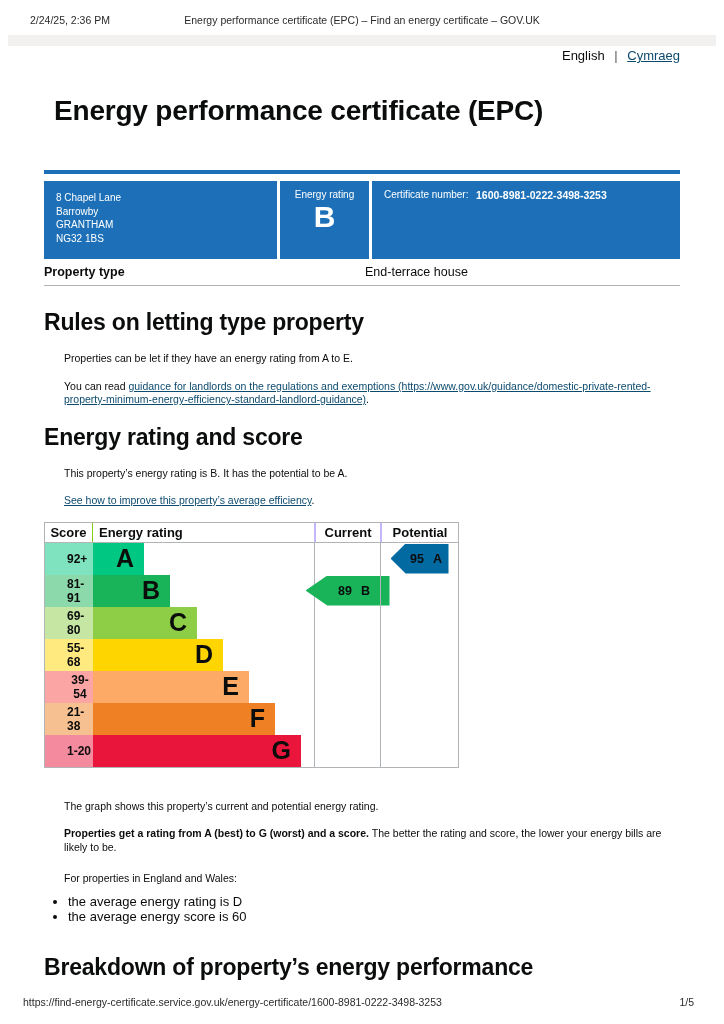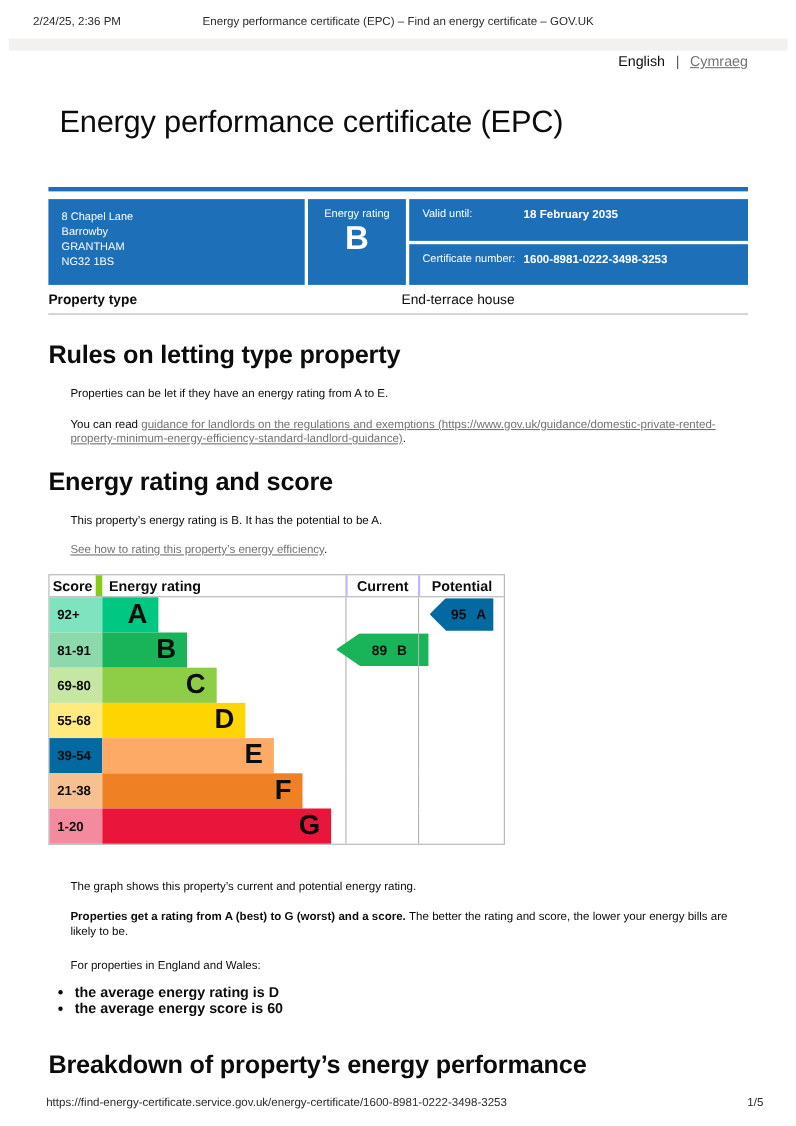--- a/index.html
+++ b/index.html
@@ -8,32 +8,32 @@
 
   
   .print-header {
     position: absolute; top: 14px; left: 30px; right: 30px;
     display: flex; justify-content: space-between; align-items: baseline;
     font-size: 10.5px; color: #2b2b2b;
   }
   .print-header .ph-title { position: absolute; left: 50%; transform: translateX(-50%); white-space: nowrap; }
   .gray-bar { position: absolute; top: 35px; left: 8px; right: 8px; height: 11px; background: #f2f1f0; }
   .print-footer {
-    position: absolute; bottom: 16px; left: 42px; right: 30px;
+    position: absolute; bottom: 16px; left: 23px; right: 30px;
     display: flex; justify-content: space-between;
     font-size: 10.5px; color: #2b2b2b;
   }
 
   .content { padding: 48px 44px 0 44px; }
 
   .lang-bar { text-align: right; font-size: 13px; height: 16px; }
   .lang-bar .sep { color: #505a5f; margin: 0 6px; }
-  a.link { color: #737373; text-decoration: underline; cursor: pointer; }
-
-  h1.page-title { margin: 30px 0 17px 10px; font-size: 28px; line-height: 34px; font-weight: normal; letter-spacing: -0.2px; }
+  a.link { color: #0c4a6e; text-decoration: underline; cursor: pointer; }
+
+  h1.page-title { margin: 30px 0 17px 10px; font-size: 28px; line-height: 34px; font-weight: bold; letter-spacing: -0.2px; }
 
   .blue-rule { margin-top: 42px; height: 4px; background: #1d70b8; }
 
   .summary-box { margin-top: 7px; height: 78px; display: grid; grid-template-columns: 233px 89px 1fr; gap: 3px; }
   .summary-box .cell { background: #1d70b8; color: #fff; }
   .cell.address { padding: 10px 12px; font-size: 10px; line-height: 13.5px; }
   .cell.rating { text-align: center; padding-top: 8px; }
   .cell.rating .rating-label { font-size: 10px; }
   .cell.rating .rating-letter { font-size: 30px; font-weight: bold; line-height: 34px; }
   .cell-stack { display: flex; flex-direction: column; gap: 3px; }
@@ -51,32 +51,32 @@
   #breakdown-heading { margin-top: 28px; }
 
   p.small { font-size: 10.5px; line-height: 13.5px; padding-left: 20px; }
   .mt16 { margin-top: 16px; }
   .mt14 { margin-top: 14px; }
   .mt24 { margin-top: 32px; }
   .mt18 { margin-top: 18px; }
   .lead-bold { font-weight: bold; }
 
   ul.avg-list { margin: 8px 0 0 24px; }
-  ul.avg-list li { font-size: 13px; font-weight: 700; line-height: 15.5px; }
+  ul.avg-list li { font-size: 13px; font-weight: 400; line-height: 15.5px; }
 
   
   .epc-chart { margin-top: 14px; width: 415px; border: 1px solid #b1b4b6; }
   .chart-grid-row { display: grid; grid-template-columns: 48px 221px 66px 78px; }
   .chart-header { height: 20px; border-bottom: 1px solid #b1b4b6; font-size: 13px; font-weight: bold; }
   .chart-header > div { display: flex; align-items: center; }
-  .hd-score { justify-content: center; border-right: 6px solid #84cc16; }
+  .hd-score { justify-content: center; border-right: 1px solid #84cc16; }
   .hd-rating { padding-left: 6px; }
   .hd-current, .hd-potential { justify-content: center; border-left: 2px solid #c4b5fd; }
   .chart-row { height: 32px; }
-  .score-cell { display: flex; align-items: center; padding-left: 7px; font-size: 12px; font-weight: bold; }
+  .score-cell { display: flex; align-items: center; padding-left: 22px; font-size: 12px; font-weight: bold; }
   .bar-cell { position: relative; }
   .band-bar { position: absolute; left: 0; top: 0; bottom: 0; display: flex; align-items: center; justify-content: flex-end; padding-right: 10px; }
   .band-letter { font-size: 25px; font-weight: bold; line-height: 1; }
   .arrow-cell { position: relative; border-left: 1px solid #b1b4b6; }
   .epc-arrow {
     position: absolute; top: 1px; height: 30px; left: 50%; transform: translateX(-50%);
     clip-path: polygon(0 50%, 26% 0, 100% 0, 100% 100%, 26% 100%);
     display: flex; align-items: center; justify-content: center; gap: 9px;
     padding-left: 13px; font-size: 12.5px; font-weight: bold; color: #0b0c0c;
   }
@@ -109,44 +109,40 @@
       <div>Barrowby</div>
       <div>GRANTHAM</div>
       <div>NG32 1BS</div>
     </div>
     <div class="cell rating">
       <div class="rating-label">Energy rating</div>
       <div class="rating-letter">B</div>
     </div>
     <div class="cell-stack">
       <div class="cell kv">
-        <span class="k">Valid until:</span>
-        <span class="v">18 February 2035</span>
-      </div>
-      <div class="cell kv">
         <span class="k">Certificate number:</span>
         <span class="v">1600-8981-0222-3498-3253</span>
       </div>
     </div>
   </section>
 
   <section class="property-table">
     <div class="property-row">
       <span class="pl">Property type</span>
       <span>End-terrace house</span>
     </div>
   </section>
 
   <h2 class="section-heading" id="letting-heading">Rules on letting type property</h2>
   <p class="small mt16">Properties can be let if they have an energy rating from A to E.</p>
   <p class="small mt14"><span>You can read </span><a class="link">guidance for landlords on the regulations and exemptions (https://www.gov.uk/guidance/domestic-private-rented-property-minimum-energy-efficiency-standard-landlord-guidance)</a><span>.</span></p>
 
   <h2 class="section-heading" id="rating-heading">Energy rating and score</h2>
   <p class="small mt16">This property’s energy rating is B. It has the potential to be A.</p>
-  <p class="small mt14"><a class="link">See how to rating this property’s energy efficiency</a><span>.</span></p>
+  <p class="small mt14"><a class="link">See how to improve this property’s average efficiency</a><span>.</span></p>
 
   <section class="epc-chart">
     <div class="chart-grid-row chart-header">
       <div class="hd-score">Score</div>
       <div class="hd-rating">Energy rating</div>
       <div class="hd-current">Current</div>
       <div class="hd-potential">Potential</div>
     </div>
     <div id="chart-rows">
         <div class="chart-grid-row chart-row">
@@ -193,21 +189,21 @@
           <div class="score-cell" style="background: rgb(255, 234, 128);">55-68</div>
           <div class="bar-cell">
             <div class="band-bar" style="width: 130px; background: rgb(255, 213, 0);">
               <div class="band-letter">D</div>
             </div>
           </div>
           <div class="arrow-cell"></div>
           <div class="arrow-cell"></div>
         </div>
         <div class="chart-grid-row chart-row">
-          <div class="score-cell" style="background: #0369a1;">39-54</div>
+          <div class="score-cell" style="background: #fca5a5; text-align: center;">39-54</div>
           <div class="bar-cell">
             <div class="band-bar" style="width: 156px; background: rgb(252, 170, 101);">
               <div class="band-letter">E</div>
             </div>
           </div>
           <div class="arrow-cell"></div>
           <div class="arrow-cell"></div>
         </div>
         <div class="chart-grid-row chart-row">
           <div class="score-cell" style="background: rgb(247, 192, 145);">21-38</div>

